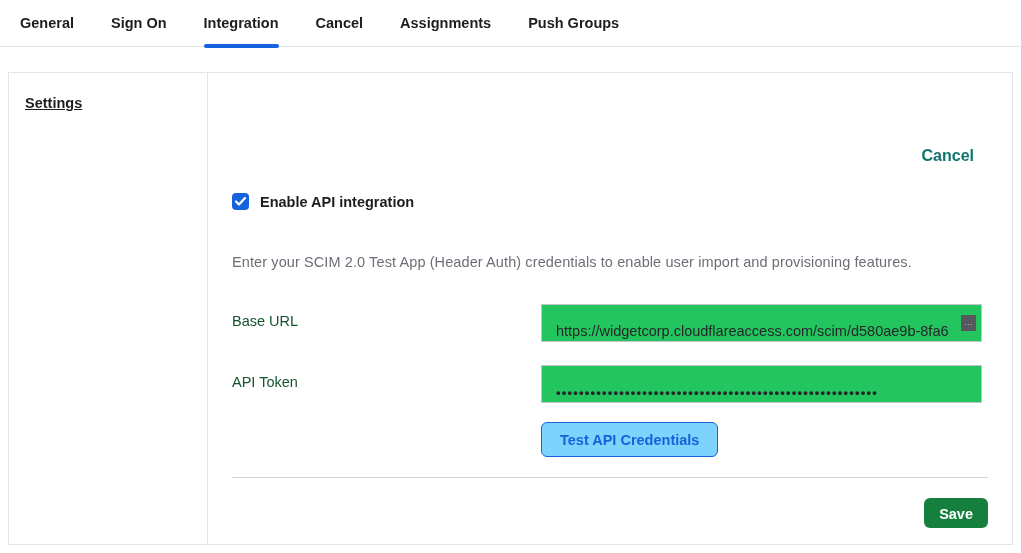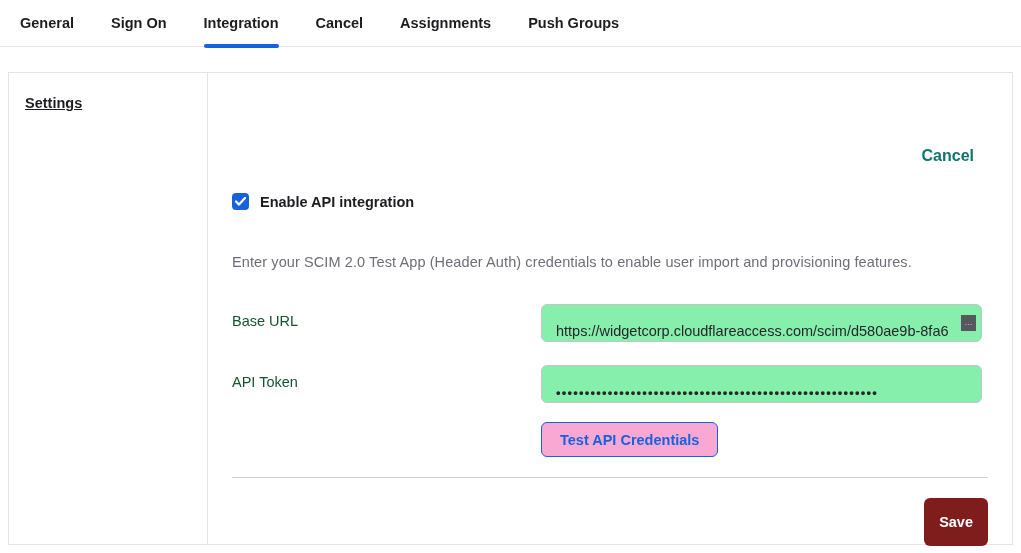--- a/index.html
+++ b/index.html
@@ -137,27 +137,27 @@
     padding-top: 9px;
   }
   .field-input-wrap {
     position: relative;
     width: 441px;
   }
   .text-input {
     width: 100%;
     height: 38px;
     border: 1px solid #c4c4cb;
-    border-radius: 6px;
+    border-radius: 0;
     padding: 16px 20px 0 14px;
     font-family: "Liberation Sans", sans-serif;
     font-size: 14.5px;
     color: #26262b;
     outline: none;
-    background: #86efac;
+    background: #22c55e;
   }
   .text-input.masked {
     font-weight: 700;
     letter-spacing: 1.2px;
     font-size: 13px;
     padding-right: 8px;
   }
   .selection-artifact {
     position: absolute;
     right: 6px; top: 11px;
@@ -165,21 +165,21 @@
     background: #57575e;
     color: #e8e8e8;
     font-size: 8px;
     line-height: 16px;
     text-align: center;
     overflow: hidden;
   }
 
   .test-btn-row { margin-top: 19px; }
   .test-btn {
-    background: #f9a8d4;
+    background: #7dd3fc;
     border: 1px solid #1662dd;
     border-radius: 6px;
     color: #1662dd;
     font-family: "Liberation Sans", sans-serif;
     font-size: 14.5px;
     font-weight: 700;
     padding: 8px 18px;
     height: 35px;
     cursor: pointer;
   }
@@ -188,29 +188,29 @@
     margin-top: 20px;
     border-top: 1px solid #d2d2d7;
   }
 
   .save-row {
     display: flex;
     justify-content: flex-end;
     margin-top: 20px;
   }
   .save-btn {
-    background: #7f1d1d;
+    background: #15803d;
     border: none;
     border-radius: 6px;
     color: #ffffff;
     font-family: "Liberation Sans", sans-serif;
     font-size: 14.5px;
     font-weight: 700;
     padding: 8px 15px;
-    height: 48px;
+    height: 30px;
     cursor: pointer;
   }
 </style>
 </head>
 <body>
 
 <div class="tabbar">
   <div class="tab">General</div>
   <div class="tab">Sign On</div>
   <div class="tab active">Integration</div>

